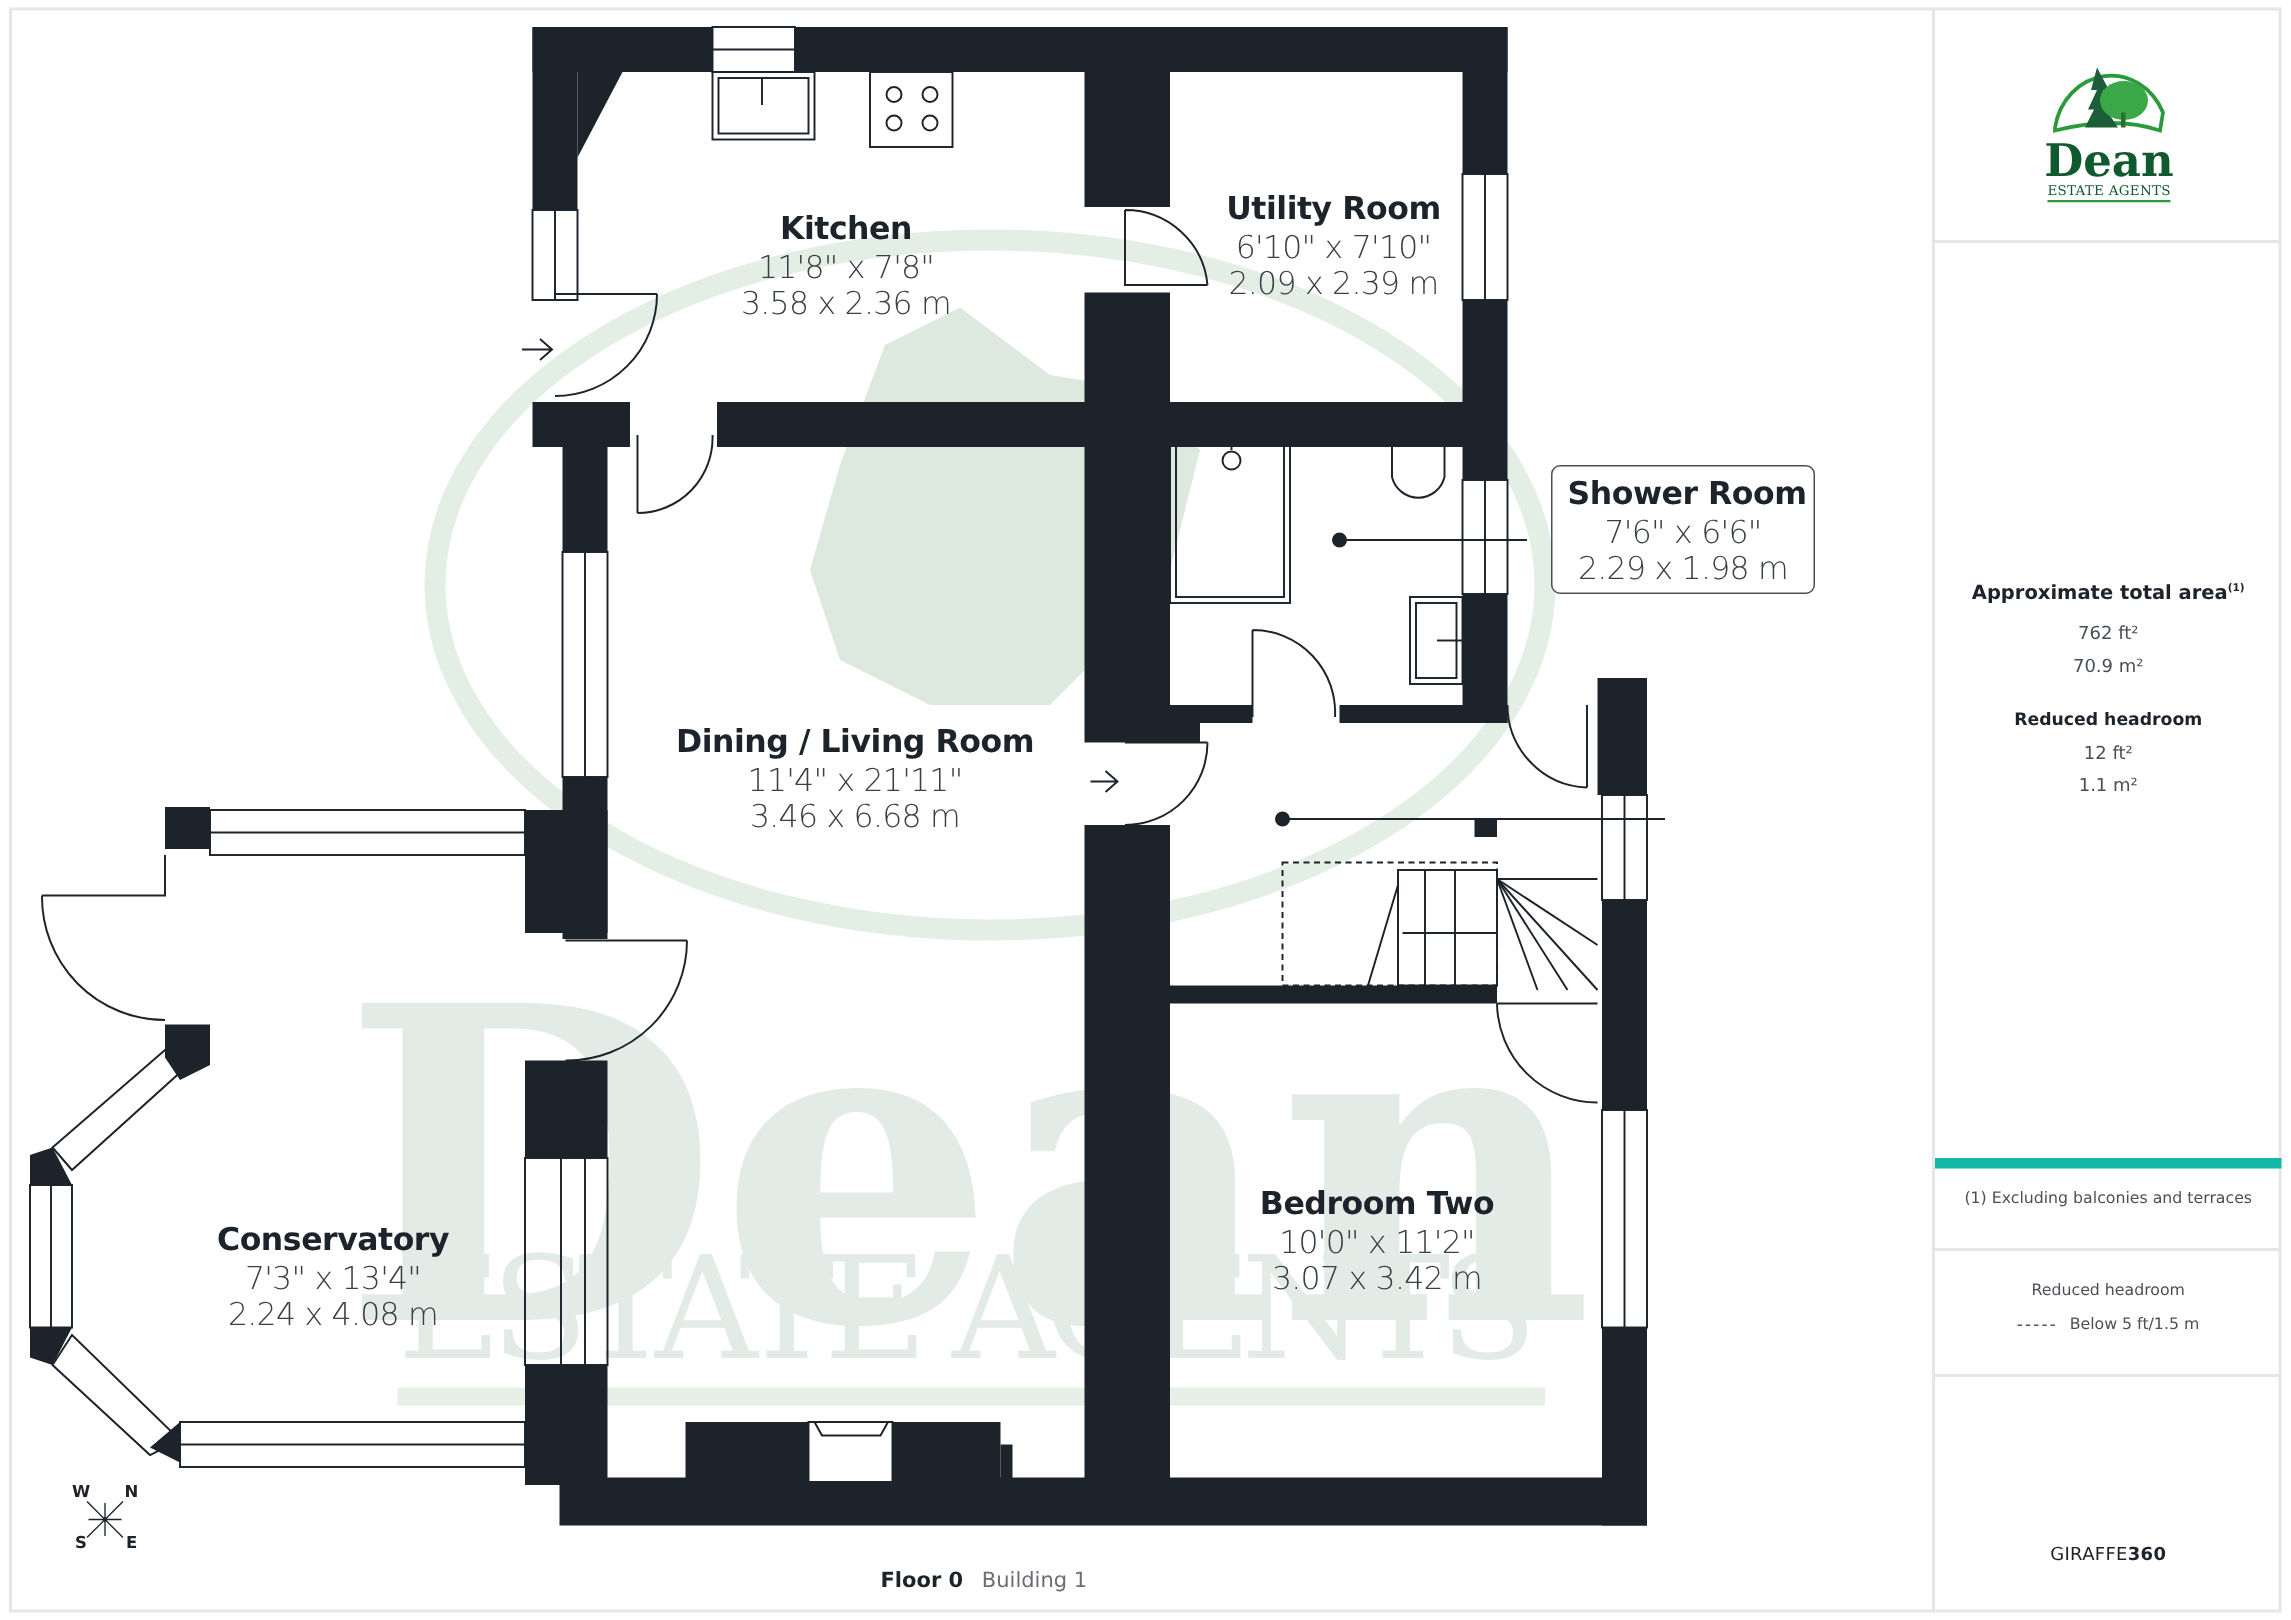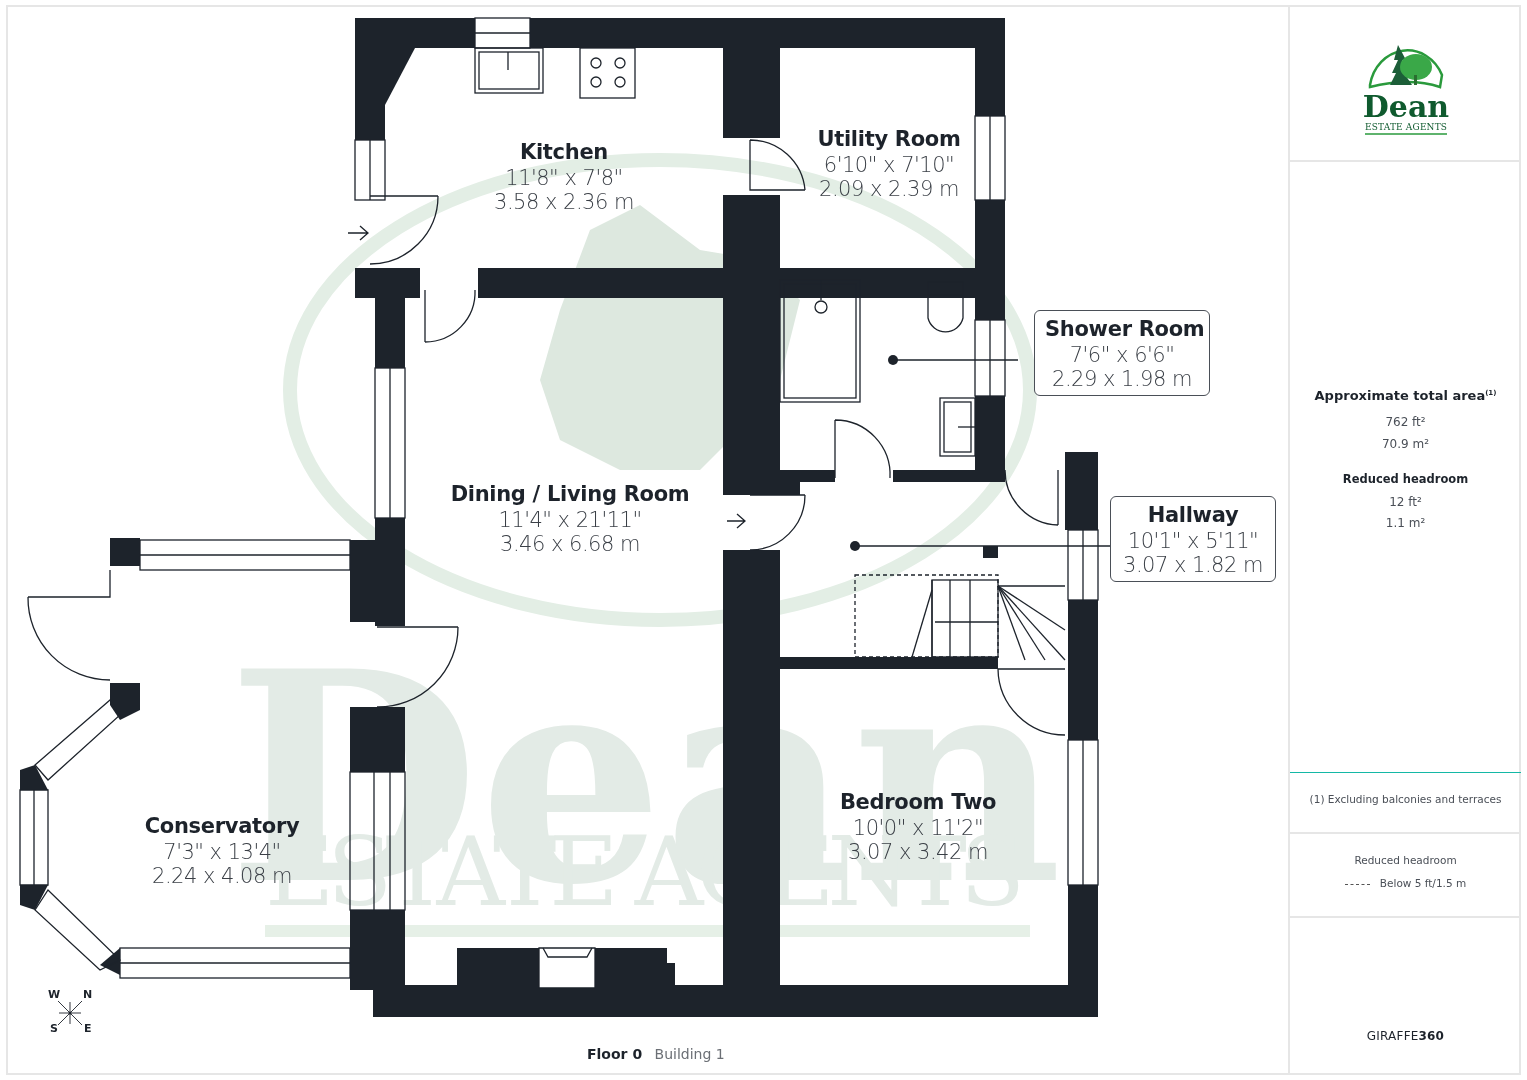--- a/index.html
+++ b/index.html
@@ -15,21 +15,21 @@
   .footer-floor b { font-weight:bold; margin-right:8px; }
   .footer-floor span.bld { color:#6b6f75; }
   .compass { position:absolute; left:46px; top:988px; width:50px; height:50px; font-size:11px; font-weight:bold; color:#1d232b; }
   .compass .w { position:absolute; left:2px; top:0; }
   .compass .n { position:absolute; left:37px; top:0; }
   .compass .s { position:absolute; left:4px; top:34px; }
   .compass .e { position:absolute; left:38px; top:34px; }
   .sidebar { position:absolute; left:1288px; top:5px; width:233px; height:1070px; border-left:2px solid #e6e6e6; box-sizing:border-box; }
   .sb-sec { position:absolute; left:0; width:231px; border-bottom:2px solid #e6e6e6; text-align:center; color:#3a3f46; }
   .logo-wrap { top:0; height:155px; }
-  .area-wrap { top:155px; height:612px; border-bottom:1px solid #14b8a6; }
+  .area-wrap { top:155px; height:612px; border-bottom:7px solid #14b8a6; }
   .area-title { position:absolute; left:0; right:0; top:228px; font-size:13px; font-weight:bold; color:#1d232b; }
   .area-title sup { font-size:7px; }
   .area-val { position:absolute; left:0; right:0; font-size:12px; color:#4a4f57; }
   .rh-title { position:absolute; left:0; right:0; top:312px; font-size:11.5px; font-weight:bold; color:#1d232b; }
   .note-wrap { top:767px; height:60px; }
   .note-wrap div { position:absolute; left:0; right:0; top:21px; font-size:10.5px; color:#4a4f57; }
   .legend-wrap { top:827px; height:84px; }
   .legend-wrap .lt { position:absolute; left:0; right:0; top:22px; font-size:10.5px; color:#4a4f57; }
   .legend-wrap .lrow { position:absolute; left:0; right:0; top:45px; font-size:10.5px; color:#4a4f57; }
   .legend-wrap .dots { display:inline-block; width:25px; border-top:1px dashed #555; vertical-align:middle; margin-right:10px; }
@@ -200,25 +200,20 @@
   <div class="label boxed" style="left:1018px; top:310px; width:154px;margin-left:16px;">
     <div class="name">Shower Room</div>
     <div class="dim">7'6" x 6'6"</div>
     <div class="dim">2.29 x 1.98 m</div>
   </div>
   <div class="label" style="left:570px; top:480px;">
     <div class="name">Dining / Living Room</div>
     <div class="dim">11'4" x 21'11"</div>
     <div class="dim">3.46 x 6.68 m</div>
   </div>
-  <div class="label boxed" style="left:1110px; top:496px; width:144px;">
-    <div class="name">Hallway</div>
-    <div class="dim">10'1" x 5'11"</div>
-    <div class="dim">3.07 x 1.82 m</div>
-  </div>
   <div class="label" style="left:222px; top:788px;margin-top:24px;">
     <div class="name">Conservatory</div>
     <div class="dim">7'3" x 13'4"</div>
     <div class="dim">2.24 x 4.08 m</div>
   </div>
   <div class="label" style="left:918px; top:788px;">
     <div class="name">Bedroom Two</div>
     <div class="dim">10'0" x 11'2"</div>
     <div class="dim">3.07 x 3.42 m</div>
   </div>

